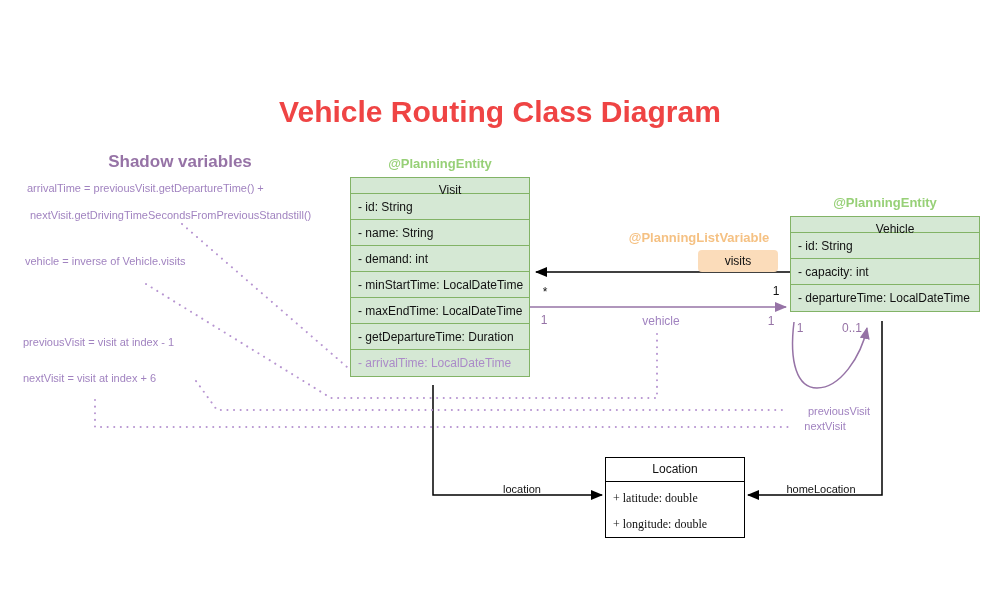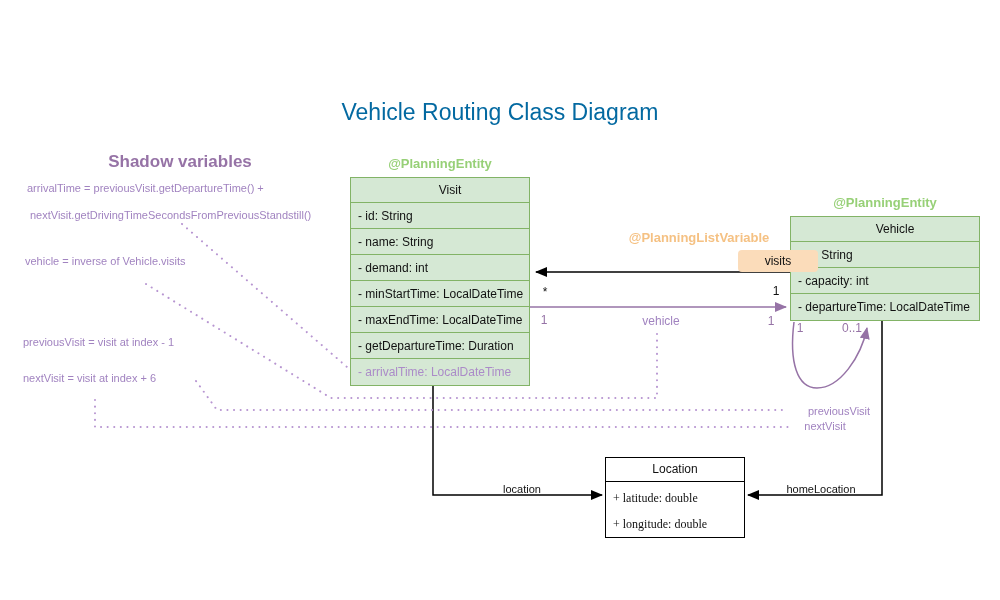--- a/index.html
+++ b/index.html
@@ -1,31 +1,31 @@
 <!DOCTYPE html>
 <html><head>
 <meta charset="utf-8">
 <style>
   html,body{margin:0;padding:0;background:#ffffff;width:1000px;height:600px;overflow:hidden;
             font-family:"Liberation Sans","DejaVu Sans",sans-serif;}
   #canvas{position:relative;width:1000px;height:600px;background:#ffffff;}
   .abs{position:absolute;}
   .ctr{transform:translate(-50%,-50%);white-space:nowrap;}
 
-  .title{font-size:23px;font-weight:normal;color:#0369a1;}
+  .title{font-size:30px;font-weight:bold;color:#ef4444;}
   .shadow-head{font-size:17px;font-weight:bold;color:#9673a6;}
   .note{font-size:11px;color:#a183c0;white-space:nowrap;}
   .stereo-green{font-size:13px;font-weight:bold;color:#97d077;text-align:right;}
   .stereo-orange{font-size:13px;font-weight:bold;color:#f5c183;}
 
   .uml{position:absolute;box-sizing:border-box;font-size:12px;color:#111;}
   .uml .hdr{box-sizing:border-box;text-align:center;border-bottom:1px solid;}
   .uml .row{box-sizing:border-box;padding-left:7px;white-space:nowrap;overflow:hidden;}
   .green-box{background:#d5e8d4;border:1px solid #82b366;}
-  .green-box .hdr{border-color:#82b366;height:25px;line-height:24px;padding-left:20px;}
+  .green-box .hdr{border-color:#82b366;height:16px;line-height:24px;padding-left:20px;}
   .green-box .row{height:26px;line-height:26px;border-bottom:1px solid #82b366;}
   .green-box .row:last-child{border-bottom:none;}
   .shadow-attr{color:#ab8bc8;}
   .white-box{background:#ffffff;border:1.5px solid #000;}
   .white-box .hdr{border-color:#000;height:24px;line-height:23px;}
   .white-box .row{height:26px;line-height:26px;font-family:Liberation Serif, serif;}
 
   .mult-k{font-size:12px;color:#111;}
   .mult-p{font-size:12px;color:#9673a6;}
   .rel-k{font-size:11px;color:#111;}
@@ -97,21 +97,21 @@
     <div class="row">- capacity: int</div>
     <div class="row">- departureTime: LocalDateTime</div>
   </div>
 
   <div class="uml white-box" style="left:605px;top:457px;width:140px;">
     <div class="hdr">Location</div>
     <div class="row" style="margin-top:3px;">+ latitude: double</div>
     <div class="row">+ longitude: double</div>
   </div>
 
-  <div class="abs chip" style="left:698px;top:250px;width:80px;height:22px;margin-left:40px;">visits</div>
+  <div class="abs chip" style="left:698px;top:250px;width:80px;height:22px;">visits</div>
   <div class="abs ctr mult-k" style="left:545px;top:292px;">*</div>
   <div class="abs ctr mult-k" style="left:776px;top:291px;">1</div>
 
   <div class="abs ctr mult-p" style="left:544px;top:320px;">1</div>
   <div class="abs ctr rel-p" style="left:661px;top:321px;font-size:12px;">vehicle</div>
   <div class="abs ctr mult-p" style="left:771px;top:321px;">1</div>
 
   <div class="abs ctr mult-p" style="left:800px;top:328px;">1</div>
   <div class="abs ctr mult-p" style="left:852px;top:328px;">0..1</div>
 

